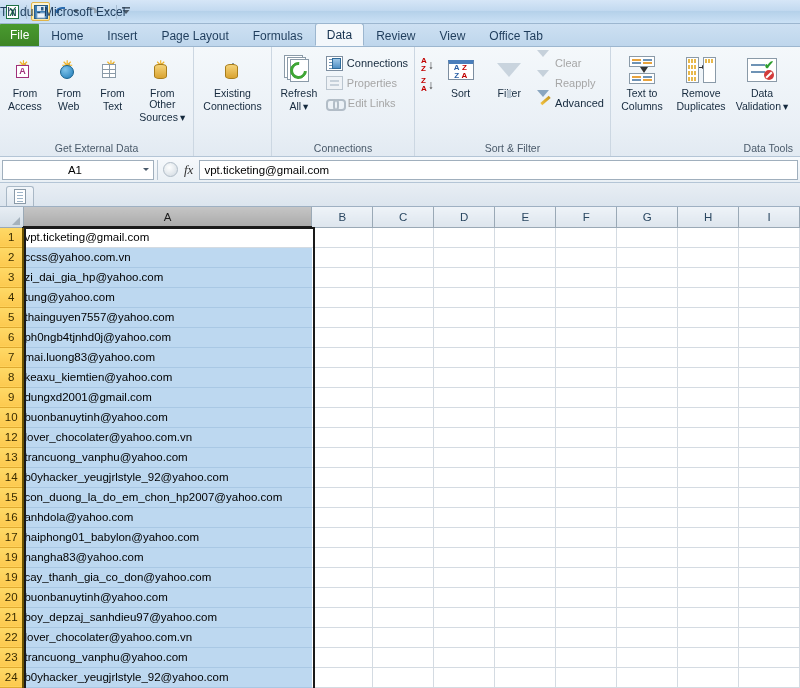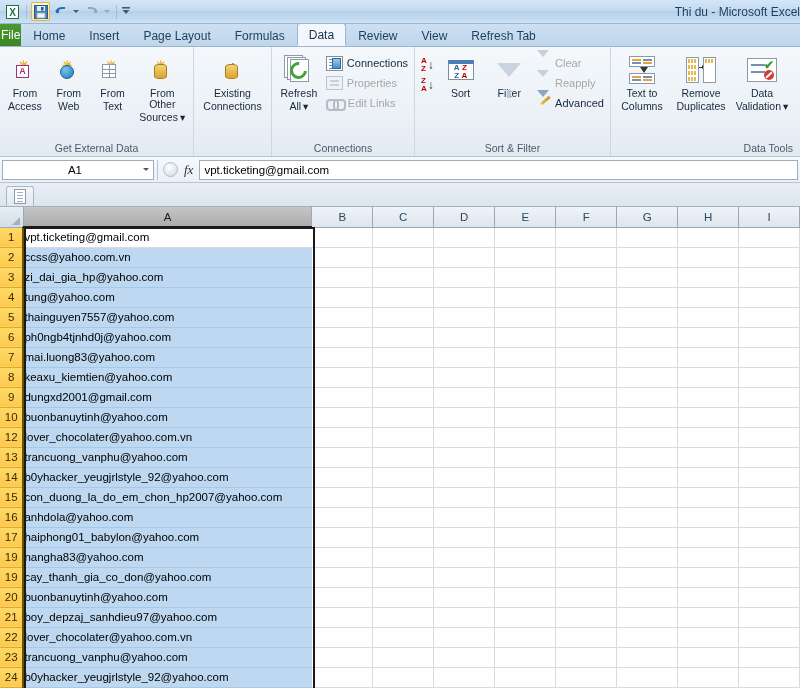--- a/index.html
+++ b/index.html
@@ -31,35 +31,35 @@
     border-color: #e0b44a;
     background: linear-gradient(to bottom,#fdf5d8,#fbe6a2);
   }
   .qat-drop {
     width: 10px; height: 19px;
     display: flex; align-items: center; justify-content: center;
   }
   .tri-d { width:0;height:0;border-left:3px solid transparent;border-right:3px solid transparent;border-top:3px solid #4a5a6a; }
   .tri-d.dim { border-top-color:#9aa7b3; }
   .win-title {
-    position: absolute; left: 0; right: 0; text-align: right;
+    position: absolute; left: 0; right: 0; text-align: left;
     font-size: 12px; color: #1f3d5c;
     pointer-events: none;
   }
 
   
   .tabstrip {
     height: 23px;
     background: linear-gradient(to bottom,#cde0f2,#bed6ec);
     display: flex; align-items: flex-end;
     padding-left: 0px;
     border-bottom: 1px solid #9cb6cf;
   }
   .tab-file {
-    height: 23px; padding: 0 1px;
+    height: 23px; padding: 0 10px;
     background: linear-gradient(to bottom,#4a9b2f,#3d8526);
     color: #fff; font-size: 12px;
     display: flex; align-items: center;
     border-top-left-radius: 2px; border-top-right-radius: 2px;
   }
   .tab {
     height: 21px; padding: 0 11px;
     display: flex; align-items: center;
     font-size: 12px; color: #1f3d5c;
     border: 1px solid transparent;
@@ -412,21 +412,21 @@
 
 <div class="tabstrip">
   <div class="tab-file">File</div>
   <div class="tab">Home</div>
   <div class="tab">Insert</div>
   <div class="tab">Page Layout</div>
   <div class="tab">Formulas</div>
   <div class="tab active">Data</div>
   <div class="tab">Review</div>
   <div class="tab">View</div>
-  <div class="tab">Refresh Tab</div>
+  <div class="tab">Office Tab</div>
 </div>
 
 <div class="ribbon">
 
   <div class="rgroup" style="width:194px;">
     <div class="rgroup-items">
       <div class="bigbtn">
         <div class="ico">
           <span class="ic"><span class="doc"><span class="spark">✳</span><span class="badgeA">A</span></span></span>
         </div>

